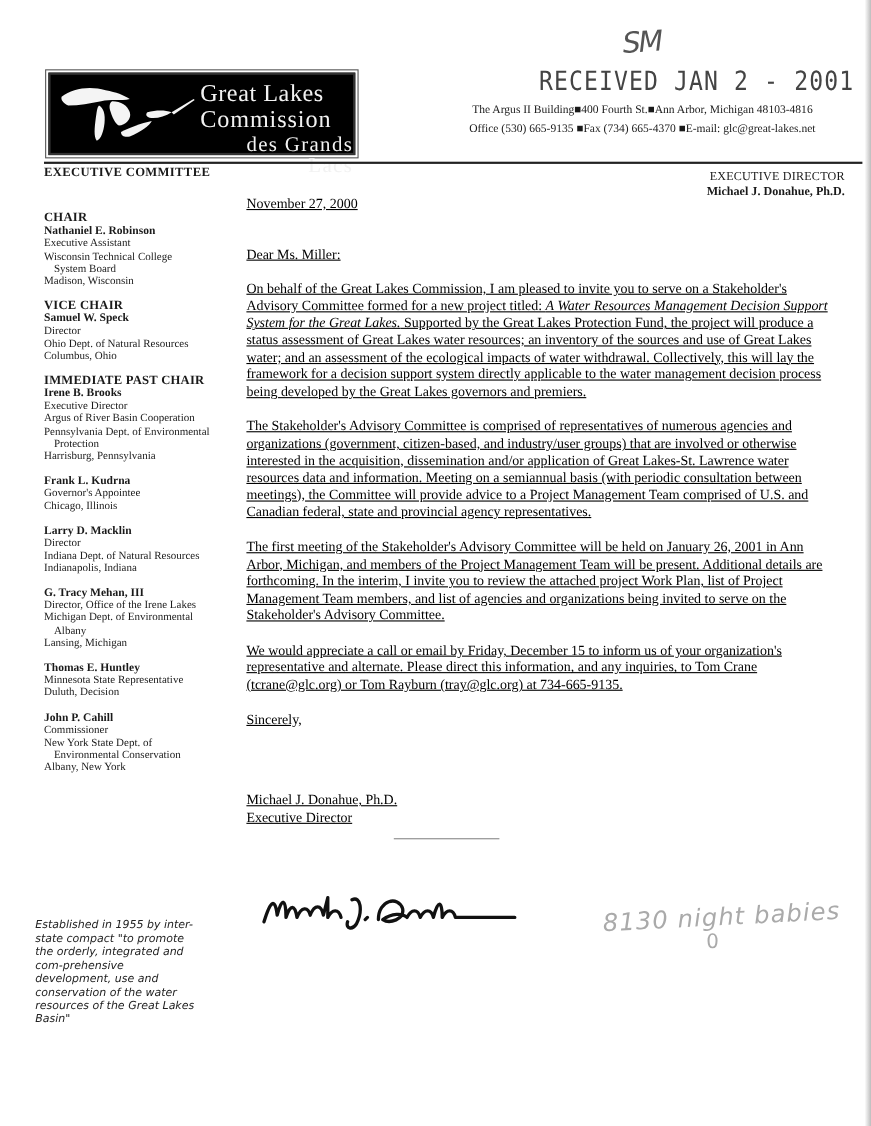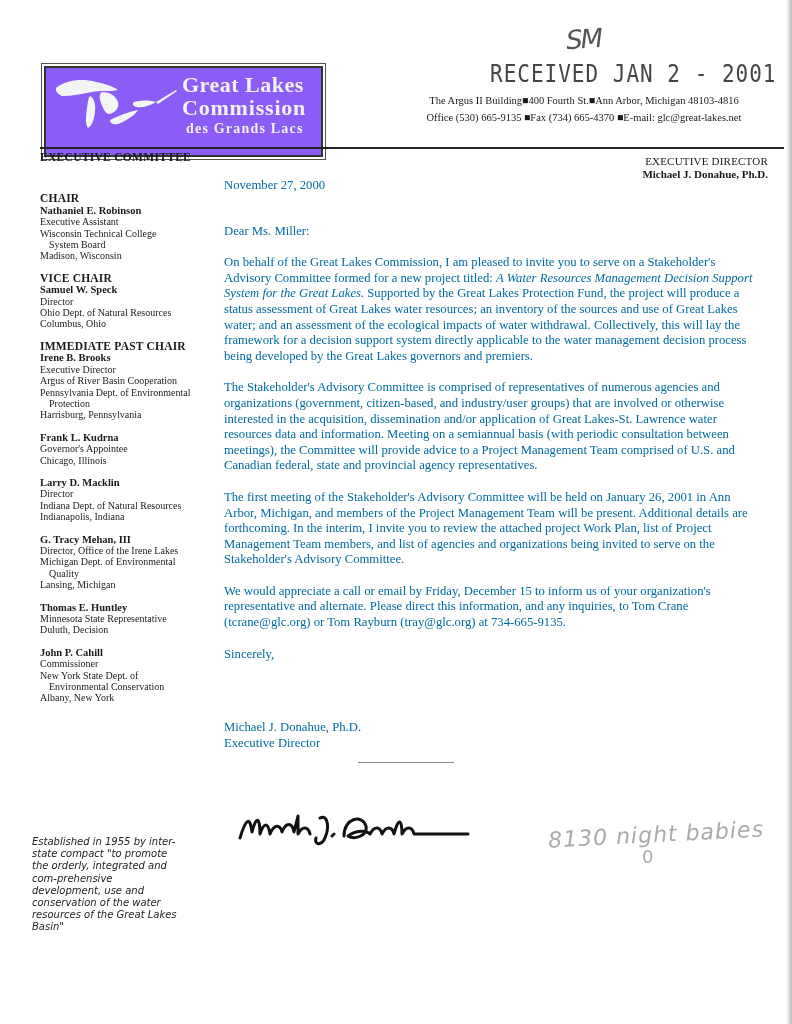--- a/index.html
+++ b/index.html
@@ -1,43 +1,43 @@
 <!DOCTYPE html>
 <html><head>
 <meta charset="utf-8">
 <style>
   html, body { margin:0; padding:0; background:#fff; }
   body { width:792px; height:1024px; position:relative; overflow:hidden; font-family:"Liberation Serif","DejaVu Serif",serif; color:#1a1a1a; }
   .abs { position:absolute; }
   
-  .logo { left:44px; top:66px; width:279px; height:91px; background:#8b5cf6; border:2px solid #333; box-sizing:border-box; outline:1px solid #555; outline-offset:2px;font-weight:bold; }
+  .logo { left:44px; top:66px; width:279px; height:75px; background:#000000; border:2px solid #333; box-sizing:border-box; outline:1px solid #555; outline-offset:2px; }
   .logo svg { position:absolute; left:6px; top:6px; }
   .logo-text { position:absolute; left:136px; top:6px; color:#f2f2f2; line-height:1; text-align:left; }
   .logo-l1 { font-size:22px; letter-spacing:0.5px; display:block; }
   .logo-l2 { font-size:22px; letter-spacing:0.8px; display:block; margin-top:1px; }
-  .logo-l3 { font-size:14px; letter-spacing:1.2px; display:block; margin-top:3px; padding-left:4px; }
+  .logo-l3 { font-size:19px; letter-spacing:1.2px; display:block; margin-top:3px; padding-left:4px;text-align:right; }
   
   .initials { left:566px; top:24px; font-family:"DejaVu Sans",sans-serif; font-size:26px; color:#555; font-style:italic; transform:rotate(-4deg); letter-spacing:-2px; }
   .stamp { left:490px; top:62px; font-family:"DejaVu Sans Mono",monospace; font-size:21px; color:#444; letter-spacing:1px; transform:scaleY(1.15); }
   .addr { right:18px; top:92px; font-size:10.5px; text-align:center; line-height:17px; width:380px; }
   .rule { left:40px; top:147px; width:744px; height:2px; background:#222; }
   
   .sidebar { left:40px; top:152px; width:180px; font-size:10px; line-height:11.4px; }
   .sb-head { font-size:11.5px; font-weight:bold; letter-spacing:0.3px; margin-bottom:30px; }
   .sb-block { margin-bottom:11px; }
   .sb-role { font-size:11.5px; font-weight:bold; letter-spacing:0.2px; }
   .sb-name { font-weight:bold; font-size:10.5px; }
   .sb-line.indent { padding-left:9px; }
   .mission { left:32px; top:836px; width:150px; font-family:"DejaVu Sans",sans-serif; font-style:italic; font-size:10px; line-height:12.2px; color:#222; }
   
   .execdir { right:24px; top:155px; text-align:right; font-size:11px; line-height:12.5px; }
   .execdir .t { letter-spacing:0.2px; }
   .execdir .n { font-weight:bold; }
   
-  .letter { left:224px; top:178px; width:540px; font-family:"Liberation Serif",serif; font-size:12.7px; line-height:15.6px; color:#0369a1; }
+  .letter { left:224px; top:178px; width:540px; font-family:"Liberation Serif",serif; font-size:12.7px; line-height:15.6px; color:#000000;text-decoration:underline; }
   .p { margin:0; }
   .gap1 { height:15px; }
   .gap2 { height:16px; }
   .sig { left:236px; top:808px; }
   .handnote { left:548px; top:822px; font-family:"DejaVu Sans",sans-serif; font-style:italic; font-size:22px; color:#aaa; letter-spacing:1px; transform:rotate(-3deg); }
   .handnote2 { left:642px; top:846px; font-family:"DejaVu Sans",sans-serif; font-size:18px; color:#aaa; }
   .underline-mark { left:358px; top:762px; width:96px; height:1px; background:#888; }
   .edge { right:0; top:0; width:6px; height:1024px; background:linear-gradient(90deg,#fff,#ddd 50%,#bbb); }
 </style>
 </head>
@@ -117,21 +117,21 @@
       <div class="sb-block">
         <div class="sb-name">Larry D. Macklin</div>
         <div class="sb-line">Director</div>
         <div class="sb-line">Indiana Dept. of Natural Resources</div>
         <div class="sb-line">Indianapolis, Indiana</div>
       </div>
       <div class="sb-block">
         <div class="sb-name">G. Tracy Mehan, III</div>
         <div class="sb-line">Director, Office of the Irene Lakes</div>
         <div class="sb-line">Michigan Dept. of Environmental</div>
-        <div class="sb-line indent">Quality</div>
+        <div class="sb-line indent">Albany</div>
         <div class="sb-line">Lansing, Michigan</div>
       </div>
       <div class="sb-block">
         <div class="sb-name">Thomas E. Huntley</div>
         <div class="sb-line">Minnesota State Representative</div>
         <div class="sb-line">Duluth, Decision</div>
       </div>
       <div class="sb-block">
         <div class="sb-name">John P. Cahill</div>
         <div class="sb-line">Commissioner</div>

